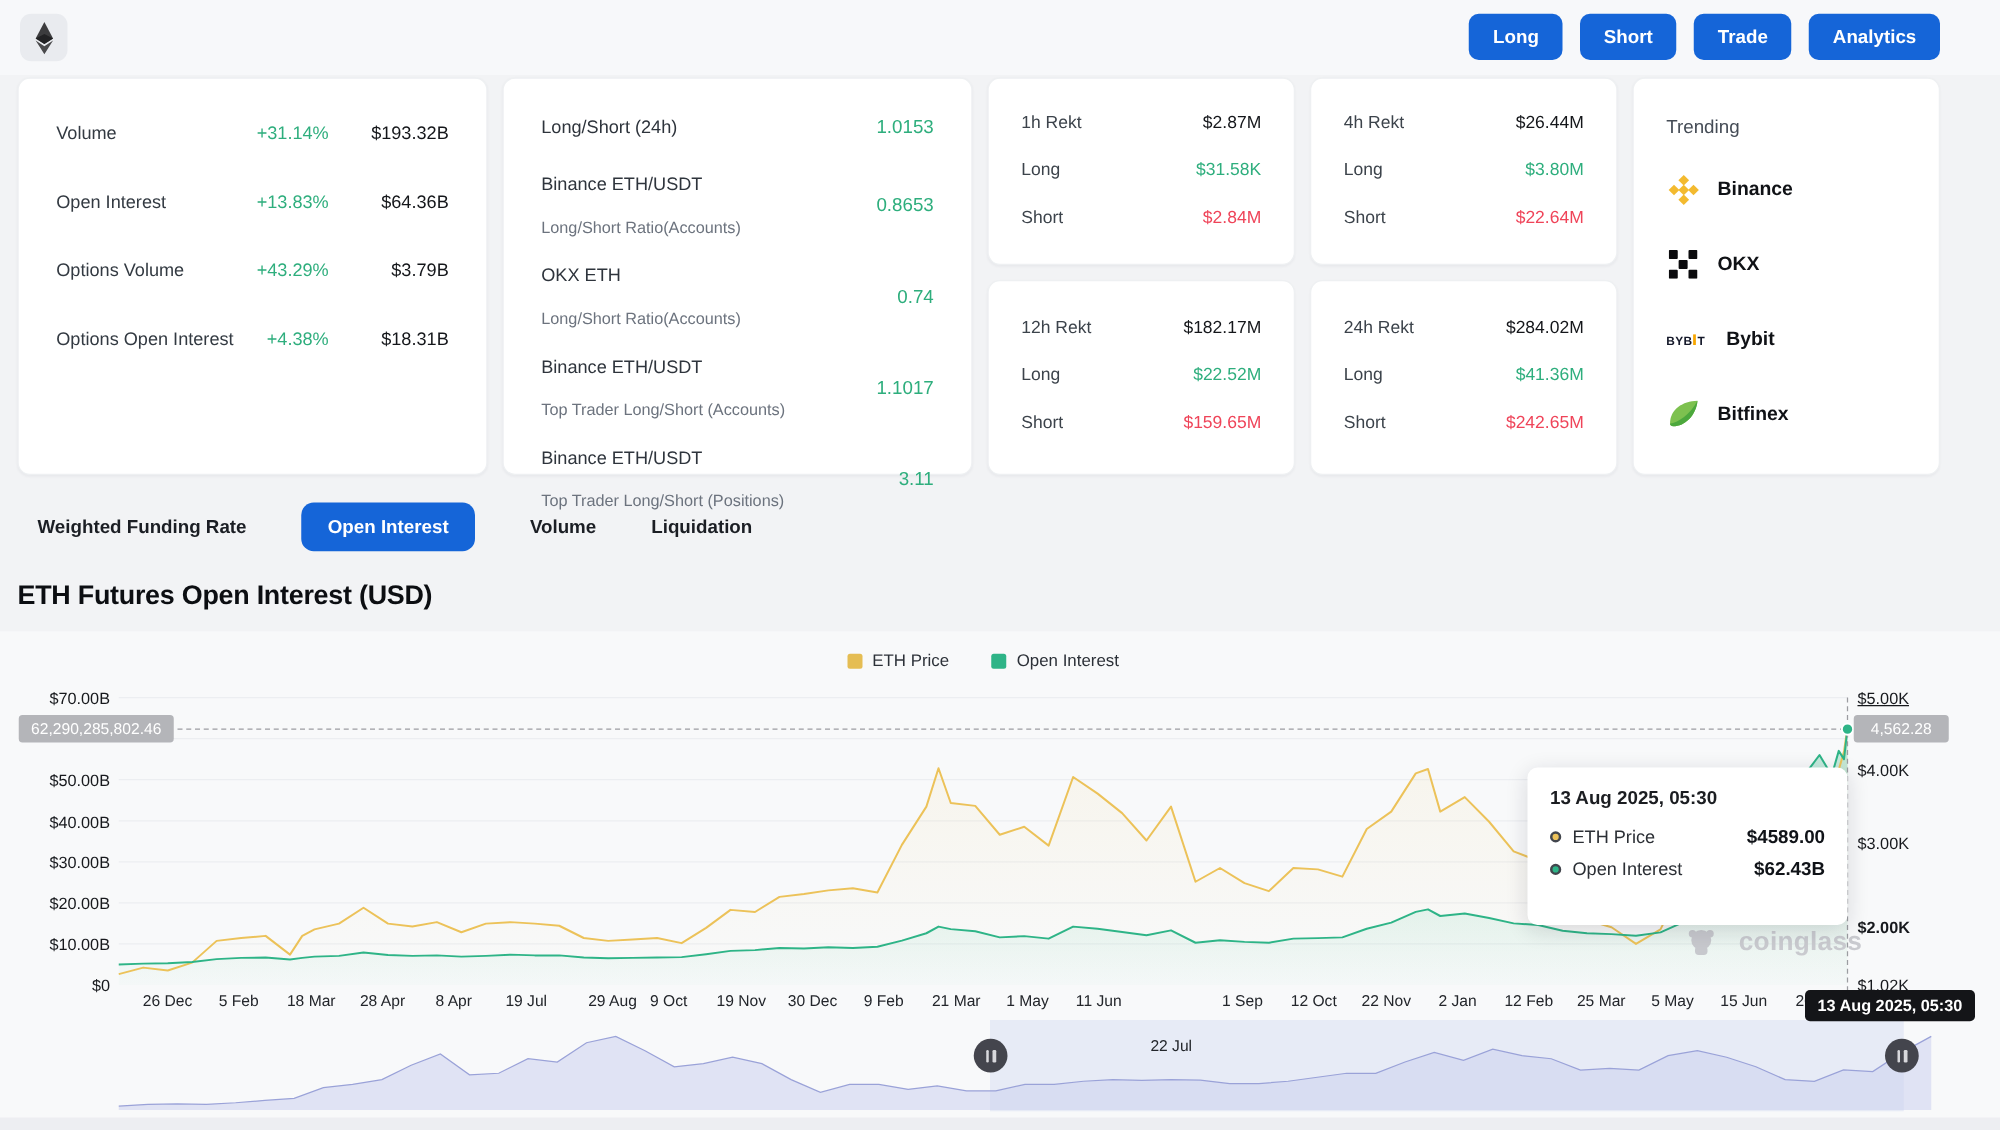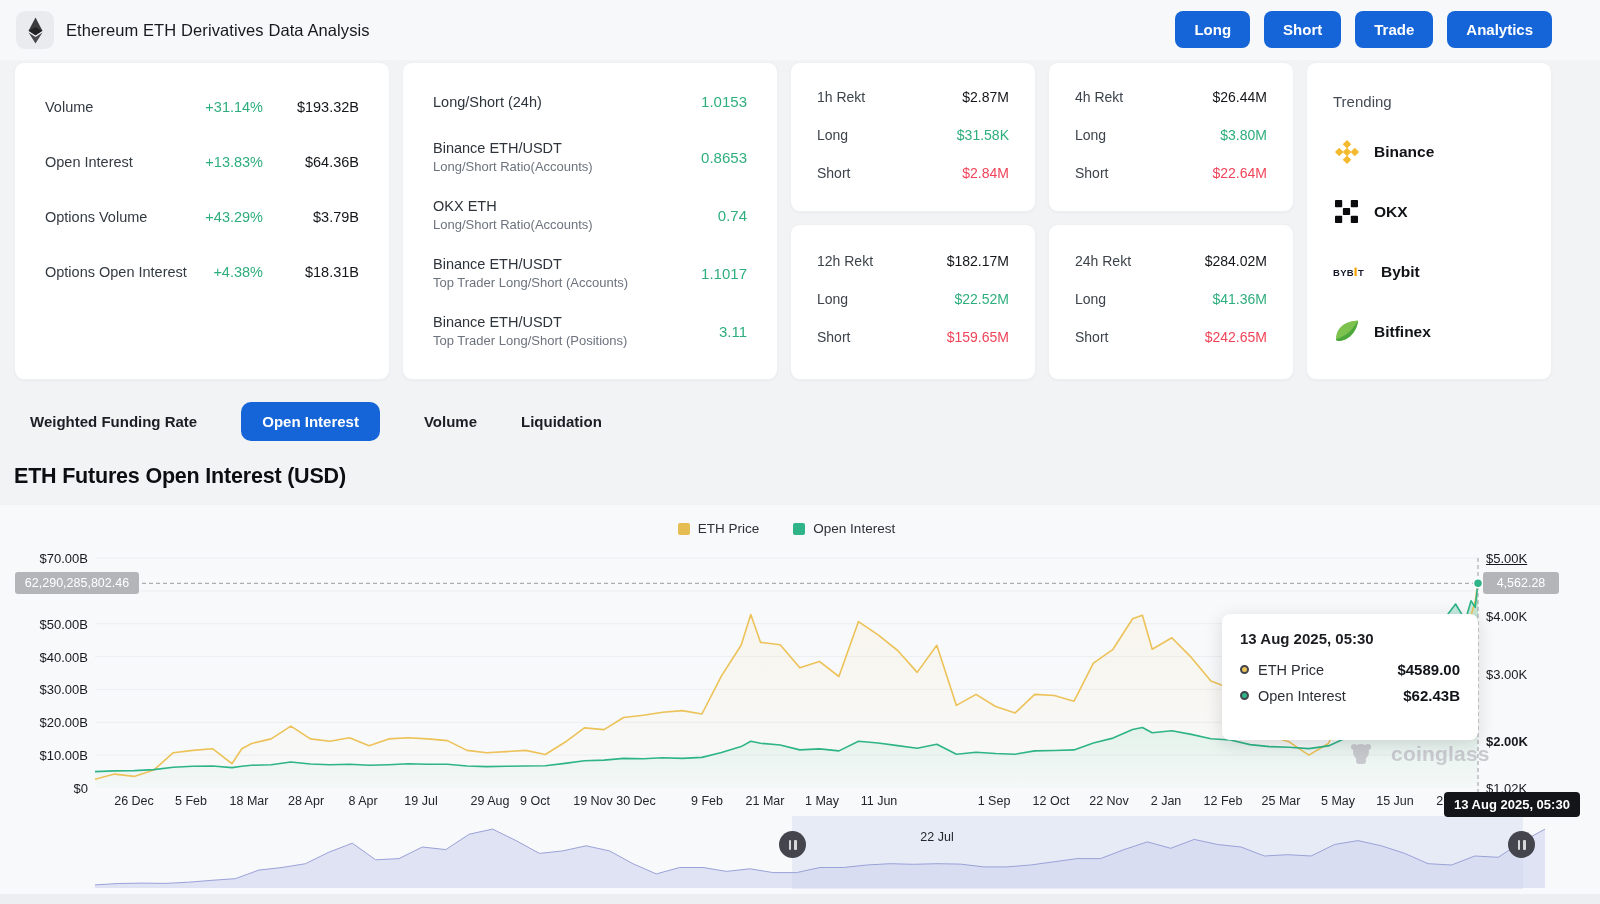--- a/index.html
+++ b/index.html
@@ -25,21 +25,21 @@
   #card-trending{ left:1306px; width:246px; height:318px; padding:30px 26px 0 26px; }
 
   .stat-row { display:flex; align-items:center; margin-bottom:39px; }
   .stat-label { flex:1; font-size:14.5px; color:#333a42; }
   .stat-pct { width:72px; text-align:right; font-size:14.5px; color:#2eae7d; }
   .stat-val { width:96px; text-align:right; font-size:14.5px; color:#14161a; font-weight:500; }
 
   .ratio-row { display:flex; align-items:center; margin-bottom:24px; }
   .ratio-labels { flex:1; padding-right:10px; }
   .ratio-main { font-size:14.5px; color:#2e343c; }
-  .ratio-sub { font-size:13px; color:#6c737e; margin-top:3px; }
+  .ratio-sub { font-size:13px; color:#6c737e; margin-top:18px; }
   .ratio-val { font-size:15px; color:#2eae7d; text-align:right; }
 
   .rekt-row { display:flex; margin-bottom:22px; }
   .rekt-label { flex:1; font-size:14px; color:#3c434b; }
   .rekt-val { font-size:14px; font-weight:500; color:#14161a; }
   .val-green { color:#2eae7d !important; }
   .val-red { color:#ef4459 !important; }
 
   .trend-title { font-size:15px; color:#454c56; margin-bottom:28px; }
   .trend-row { display:flex; align-items:center; gap:14px; margin-bottom:33px; }
@@ -96,21 +96,20 @@
 <div class="page">
 
   <div class="header">
     <div class="logo-chip">
       <svg width="17" height="27" viewBox="0 0 16 26">
         <polygon points="8,0.5 14.7,13.2 8,17.6 1.3,13.2" fill="#3c3c3e"></polygon>
         <polygon points="8,9.8 14.7,13.2 8,17.6 1.3,13.2" fill="#222224"></polygon>
         <polygon points="8,19.2 14.7,14.9 8,25.5 1.3,14.9" fill="#4a4a4c"></polygon>
       </svg>
     </div>
-    <div class="page-title">Ethereum ETH Derivatives Data Analysis</div>
     <div class="hdr-buttons">
       <button class="btn-blue">Long</button>
       <button class="btn-blue">Short</button>
       <button class="btn-blue">Trade</button>
       <button class="btn-blue">Analytics</button>
     </div>
   </div>
 
   <div class="card" id="card-stats">
     <div class="stat-row">
@@ -353,21 +352,21 @@
   <div id="x-labels">
       <div class="x-label" style="left: 134px;">26 Dec</div>
       <div class="x-label" style="left: 191px;">5 Feb</div>
       <div class="x-label" style="left: 249px;">18 Mar</div>
       <div class="x-label" style="left: 306px;">28 Apr</div>
       <div class="x-label" style="left: 363px;">8 Apr</div>
       <div class="x-label" style="left: 421px;">19 Jul</div>
       <div class="x-label" style="left: 490px; text-align: right;">29 Aug</div>
       <div class="x-label" style="left: 535px;">9 Oct</div>
       <div class="x-label" style="left: 593px;">19 Nov</div>
-      <div class="x-label" style="left: 636px; text-align: right;">30 Dec</div>
+      <div class="x-label" style="left: 650px; text-align: right;">30 Dec</div>
       <div class="x-label" style="left: 707px;">9 Feb</div>
       <div class="x-label" style="left: 765px;">21 Mar</div>
       <div class="x-label" style="left: 822px;">1 May</div>
       <div class="x-label" style="left: 879px;">11 Jun</div>
       <div class="x-label" style="left: 937px; margin-top: 36px;">22 Jul</div>
       <div class="x-label" style="left: 994px;">1 Sep</div>
       <div class="x-label" style="left: 1051px; text-align: center;">12 Oct</div>
       <div class="x-label" style="left: 1109px;">22 Nov</div>
       <div class="x-label" style="left: 1166px;">2 Jan</div>
       <div class="x-label" style="left: 1223px;">12 Feb</div>

